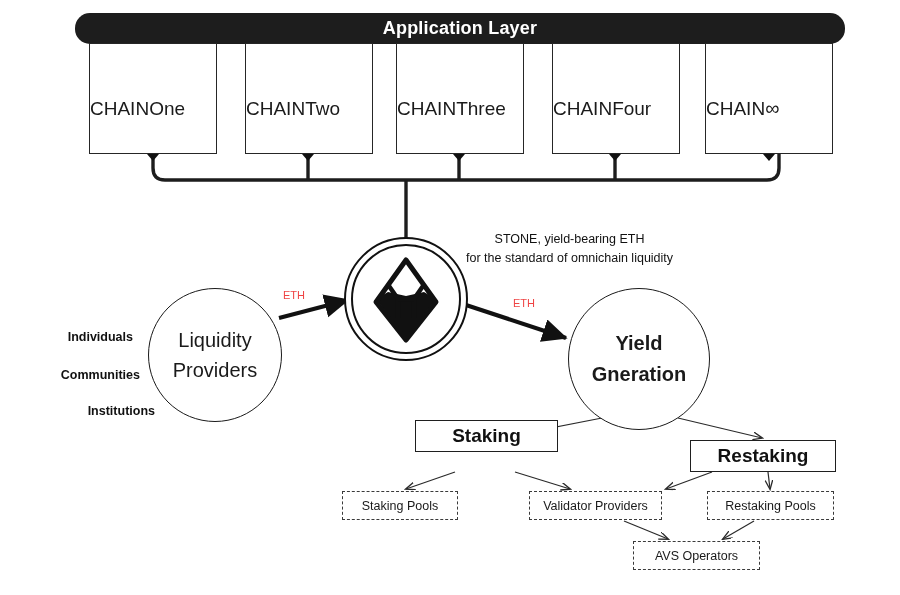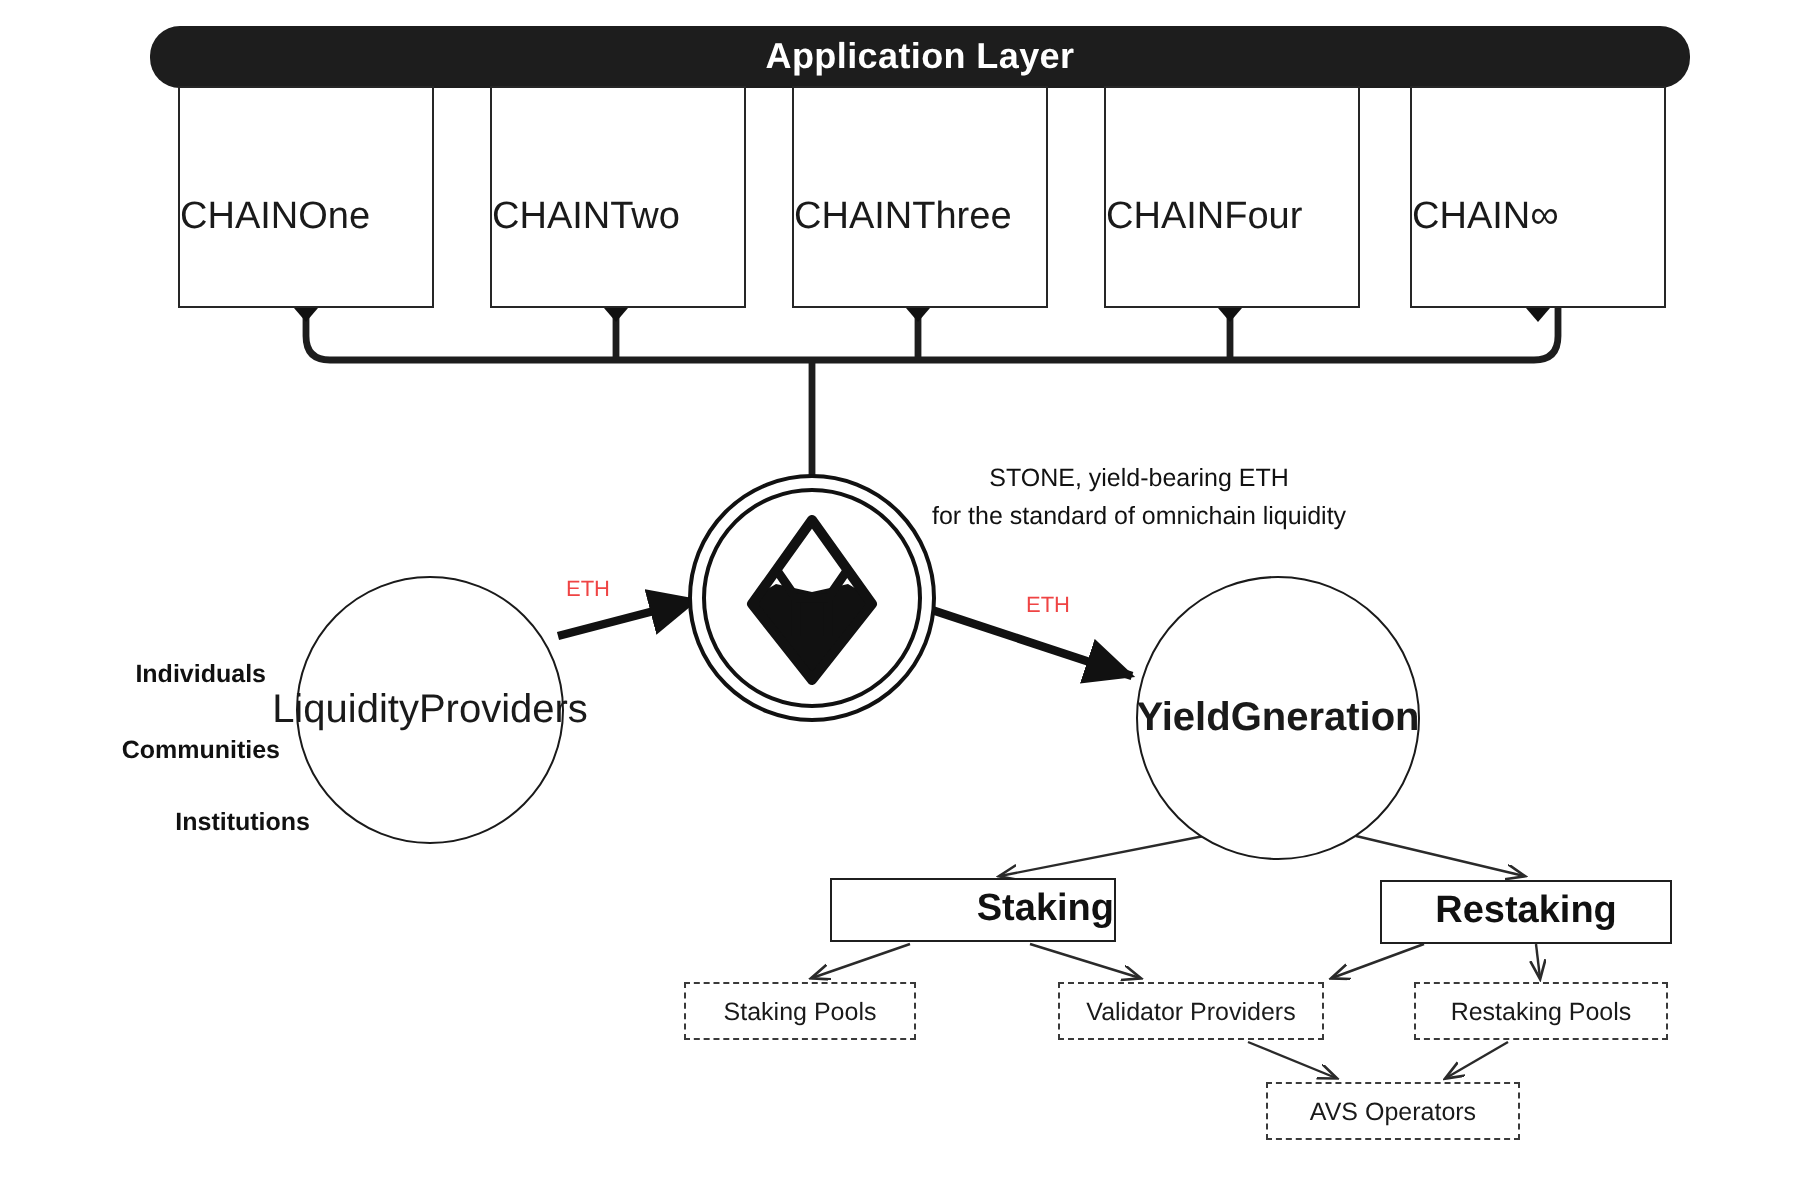--- a/index.html
+++ b/index.html
@@ -53,21 +53,21 @@
   .chain-box .c-name { font-size: 19px; }
   .chain-box .c-name.inf { font-size: 20px; }
 
   
   .circle-node {
     position: absolute;
     border: 1.4px solid #1a1a1a;
     border-radius: 50%;
     background: #ffffff;
     display: flex;
-    flex-direction: row;
+    flex-direction: column;
     align-items: center;
     justify-content: center;
     text-align: center;
     color: #1a1a1a;
   }
   #lp-circle {
     left: 148px; top: 288px;
     width: 134px; height: 134px;
     font-size: 20px;
     line-height: 30px;
@@ -125,21 +125,21 @@
   
   .solid-box {
     position: absolute;
     border: 1.4px solid #1f1f1f;
     background: #ffffff;
     display: flex; align-items: center; justify-content: center;
     font-size: 19px;
     font-weight: bold;
     color: #111111;
   }
-  #box-staking { left: 415px; top: 439px; width: 143px; height: 32px; justify-content: flex-end; }
+  #box-staking { left: 415px; top: 420px; width: 143px; height: 32px; }
   #box-restaking { left: 690px; top: 440px; width: 146px; height: 32px; }
 
   
   .dashed-box {
     position: absolute;
     border: 1.4px dashed #3a3a3a;
     background: #ffffff;
     display: flex; align-items: center; justify-content: center;
     font-size: 12.5px;
     color: #1a1a1a;

